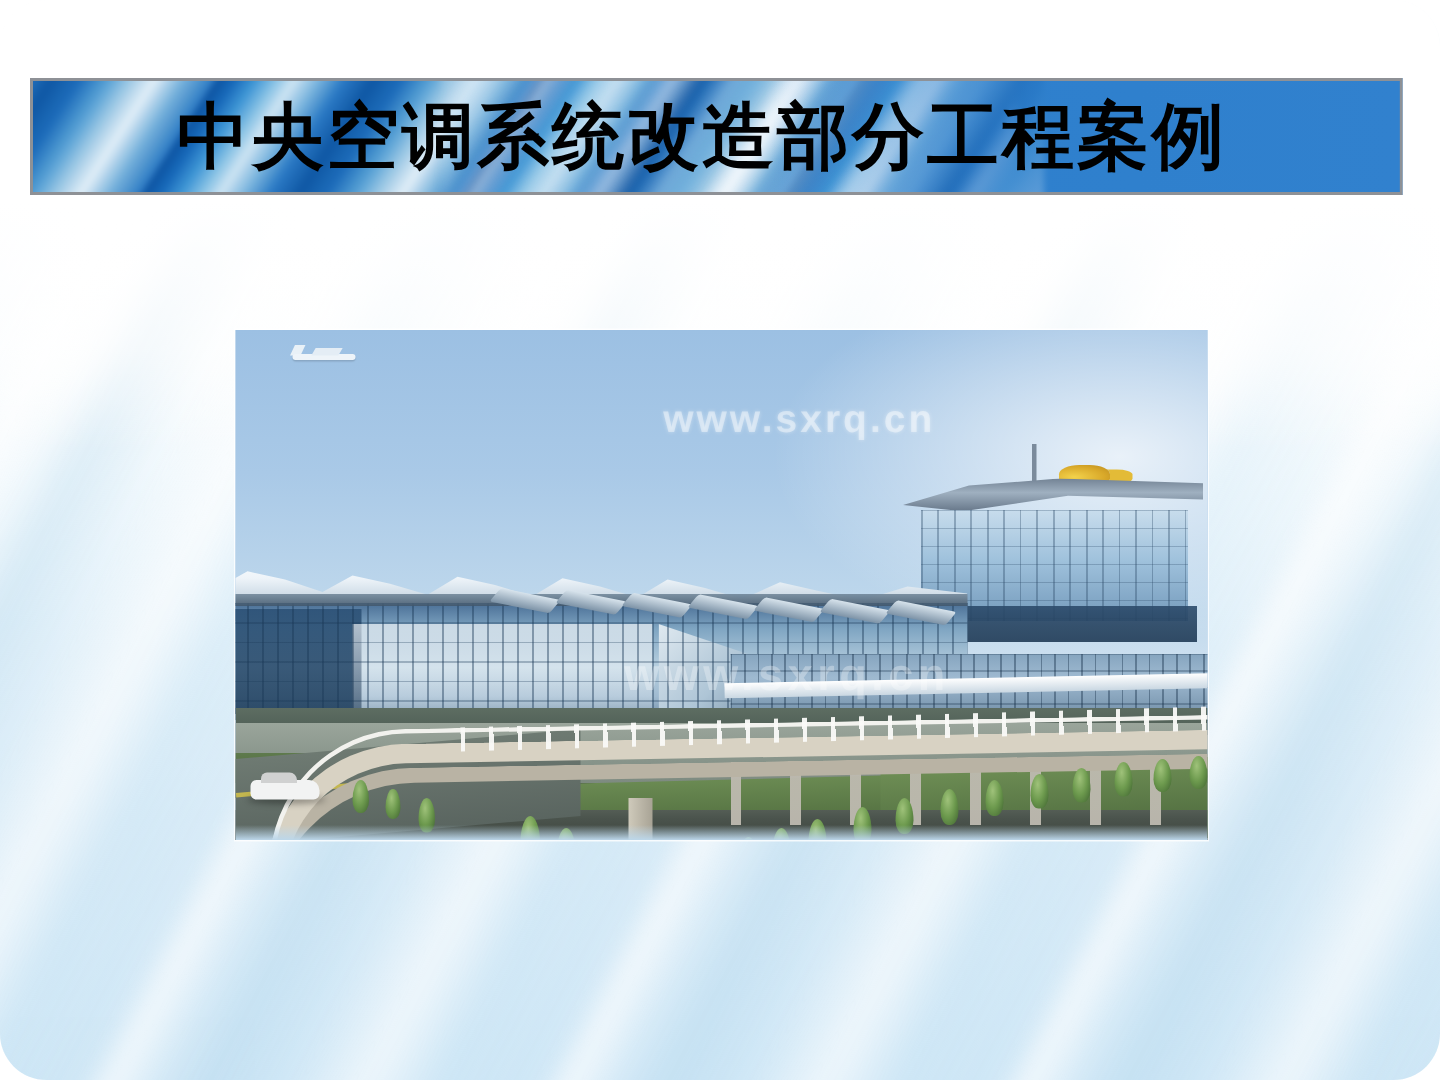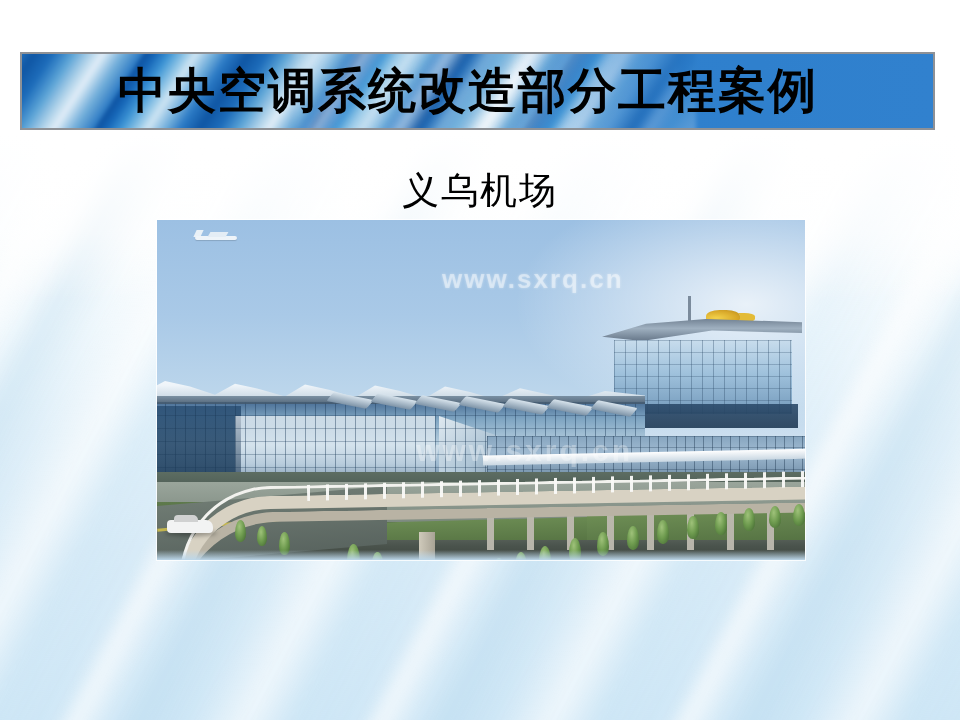--- a/index.html
+++ b/index.html
@@ -8,20 +8,21 @@
     overflow: hidden;
     font-family: "Liberation Sans", sans-serif;
   }
 
   
   #slide {
     position: relative;
     width: 960px; height: 720px;
     background: #ffffff;
     overflow: hidden;
+    border-radius: 31px;
   }
 
   
   .bg-base {
     position: absolute; inset: 0;
     background:
       linear-gradient(to bottom,
         #ffffff 0%,
         #ffffff 22%,
         #fbfdfe 32%,
@@ -425,21 +426,20 @@
   <div class="bg-fade-top"></div>
 
   <div id="title-banner">
     <div class="banner-fill"></div>
     <div class="banner-streaks"></div>
     <div class="banner-streaks2"></div>
     <div class="banner-rightfade"></div>
     <div id="title-text">中央空调系统改造部分工程案例</div>
   </div>
 
-  <div id="subtitle">义乌机场</div>
 
   <div id="photo-frame">
 
     <div class="ph sky"></div>
     <div class="ph sky-haze"></div>
 
     <div class="ph plane">
       <div class="tail"></div>
       <div class="body"></div>
       <div class="wing"></div>

